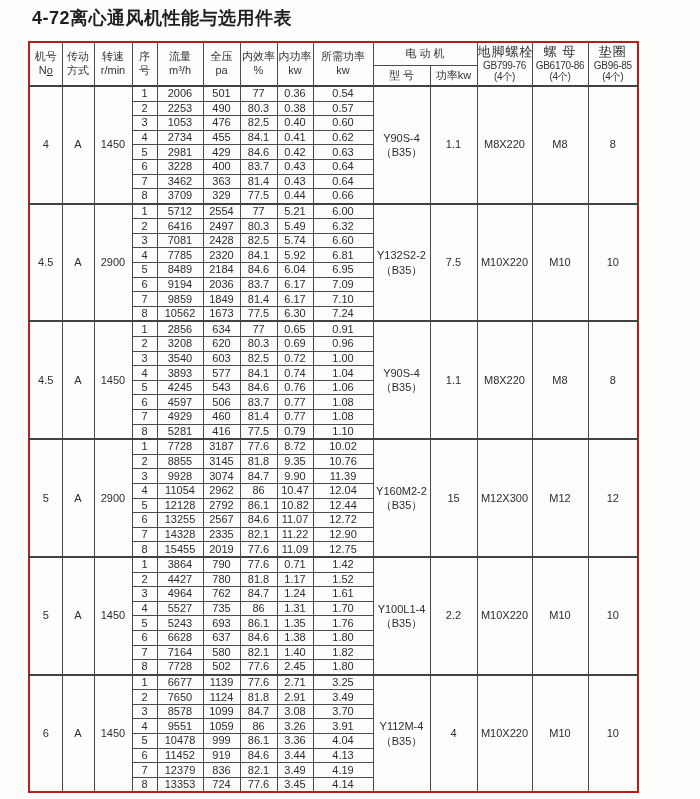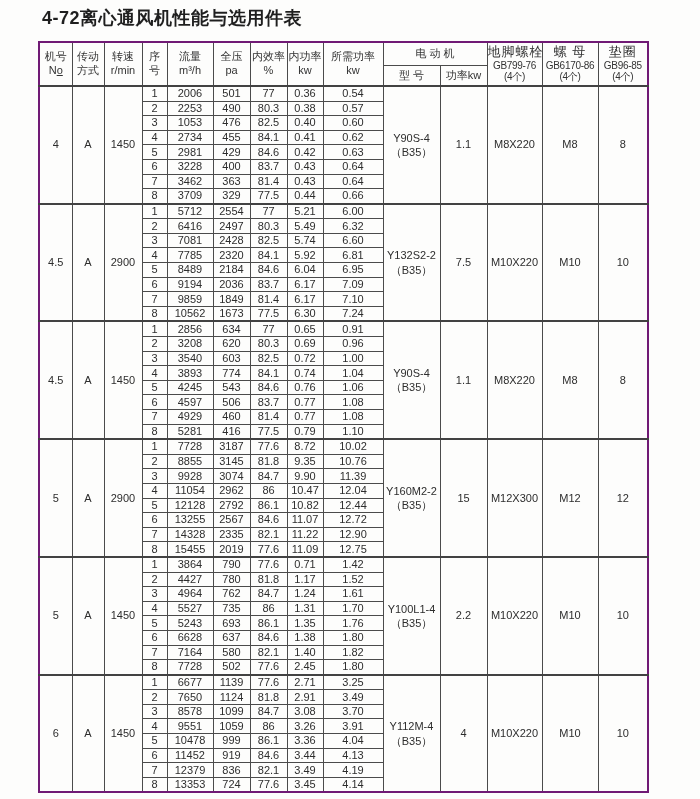--- a/index.html
+++ b/index.html
@@ -2,29 +2,29 @@
 <html><head>
 <meta charset="utf-8">
 <style>
   html, body { margin:0; padding:0; }
   body {
     width:700px; height:799px;
     background:#fdfdfc;
     font-family:"Liberation Sans", sans-serif;
     color:#2d2d2d;
   }
-  .page { box-sizing:border-box; width:700px; height:787px; padding:6px 0 0 38px; }
+  .page { box-sizing:border-box; width:700px; height:787px; padding:6px 0 0 28px; }
   .title {
     font-size:18px; font-weight:bold; letter-spacing:0.5px;
     margin:0 0 11px 4px; color:#1f1f1f;
   }
   table.fan-table {
     border-collapse:collapse; table-layout:fixed;
     width:611px;
-    border:2px solid #701a75;
+    border:2px solid #b91c1c;
   }
   th, td {
     border:1px solid #4b4b4b;
     text-align:center; vertical-align:middle;
     padding:0 1px; font-weight:normal;
     overflow:hidden; white-space:nowrap;
   }
   thead th { font-size:11px; line-height:1.2; padding:2px 0; color:#333; }
   thead { border-bottom:2px solid #424242; }
   tbody { border-top:2px solid #424242; }
@@ -309,21 +309,21 @@
           <td>3</td>
           <td>3540</td>
           <td>603</td>
           <td>82.5</td>
           <td>0.72</td>
           <td>1.00</td>
         </tr>
         <tr>
           <td>4</td>
           <td>3893</td>
-          <td>774</td>
+          <td>577</td>
           <td>84.1</td>
           <td>0.74</td>
           <td>1.04</td>
         </tr>
         <tr>
           <td>5</td>
           <td>4245</td>
           <td>543</td>
           <td>84.6</td>
           <td>0.76</td>

